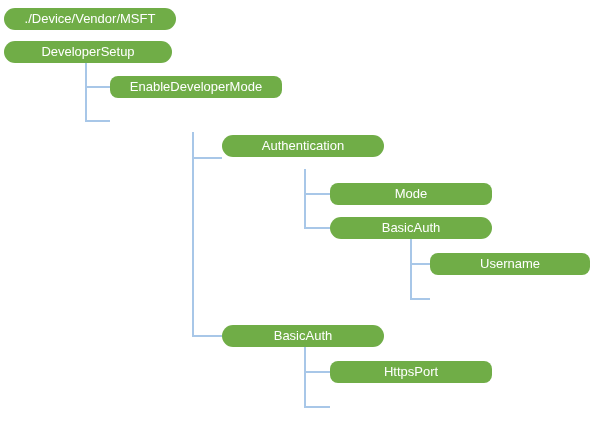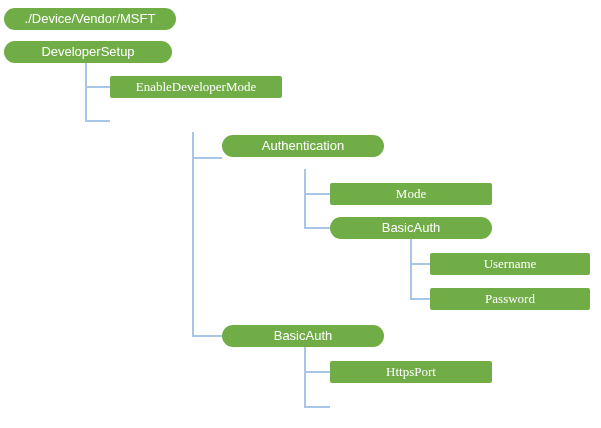--- a/index.html
+++ b/index.html
@@ -20,21 +20,21 @@
     position:absolute;
     height:22px;line-height:22px;
     background:var(--node-fill);
     color:var(--node-text);
     text-align:center;
     font-size:13px;
     white-space:nowrap;
     box-sizing:border-box;
   }
   .node.rounded{border-radius:11px;}
-  .node.rect{border-radius:2px;font-family:Liberation Serif, serif;}
+  .node.rect{border-radius:8px;}
   .hline,.vline{position:absolute;background:var(--connector);}
   .hline{height:2px;}
   .vline{width:2px;}
 </style>
 </head>
 <body>
 
 <div class="canvas">
 
   <div class="vline" style="left:85px;top:63px;height:59px"></div>
@@ -57,17 +57,16 @@
   <div class="hline" style="left:304px;top:371px;width:26px"></div>
   <div class="hline" style="left:304px;top:406px;width:26px"></div>
 
   <div class="node rounded" style="left:4px;top:8px;width:172px">./Device/Vendor/MSFT</div>
   <div class="node rounded" style="left:4px;top:41px;width:168px">DeveloperSetup</div>
   <div class="node rect" style="left:110px;top:76px;width:172px">EnableDeveloperMode</div>
   <div class="node rounded" style="left:222px;top:135px;width:162px">Authentication</div>
   <div class="node rect" style="left:330px;top:183px;width:162px">Mode</div>
   <div class="node rounded" style="left:330px;top:217px;width:162px">BasicAuth</div>
   <div class="node rect" style="left:430px;top:253px;width:160px">Username</div>
-  <div class="node rect" style="left:430px;top:288px;width:160px">Password</div>
   <div class="node rounded" style="left:222px;top:325px;width:162px">BasicAuth</div>
   <div class="node rect" style="left:330px;top:361px;width:162px">HttpsPort</div>
 
 </div>
 
 </body></html>

